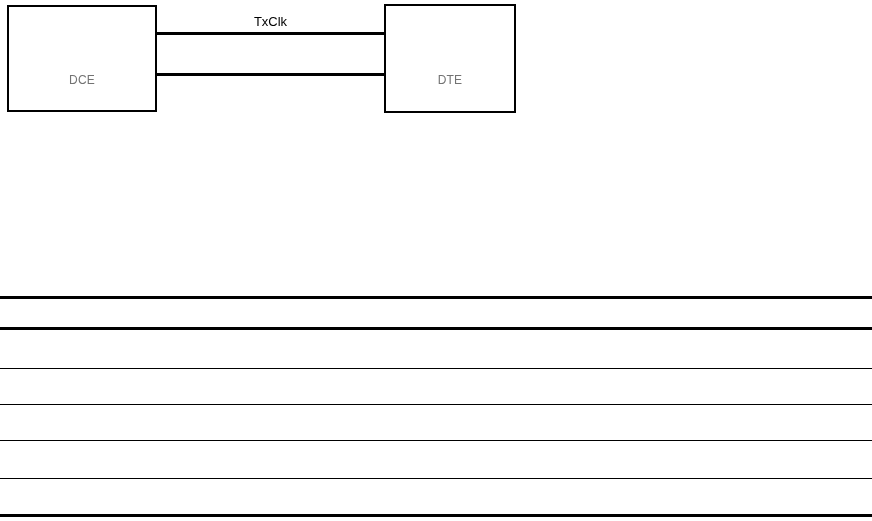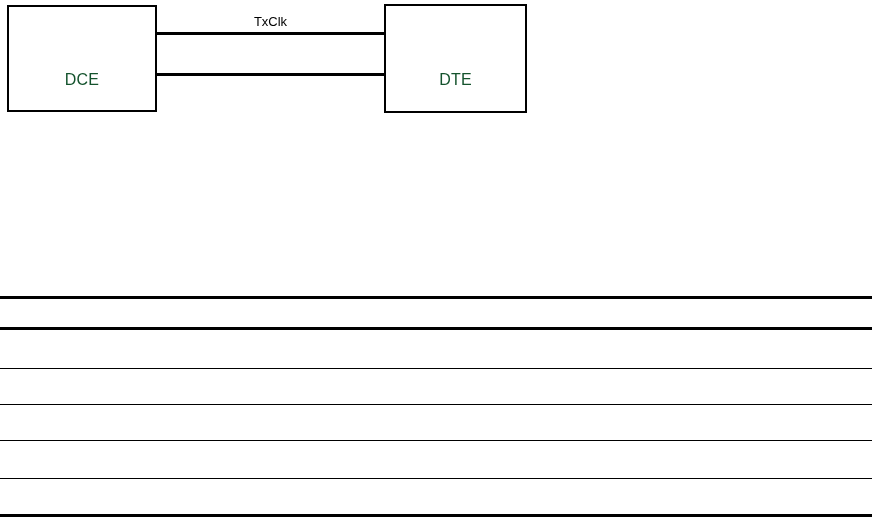--- a/index.html
+++ b/index.html
@@ -39,39 +39,39 @@
     position: absolute;
     box-sizing: border-box;
     border: 2.5px solid #000000;
     background: #ffffff;
     display: flex;
     align-items: center;
     justify-content: center;
   }
 
   .node-box .node-label {
-    font-size: 16px;
+    font-size: 12px;
     line-height: 1;
     letter-spacing: 0.2px;
-    color: #14532d;
+    color: #737373;
     user-select: none;
     margin-top: 42px;
   }
 
   #dce-box {
     left: 7px;
     top: 5px;
     width: 150px;
     height: 107px;
   }
 
   #dte-box {
     left: 384px;
     top: 4px;
-    width: 143px;
+    width: 132px;
     height: 109px;
   }
 
   
   .link-line {
     position: absolute;
     height: 3px;
     background: #000000;
     left: 156px;
     width: 229px;

